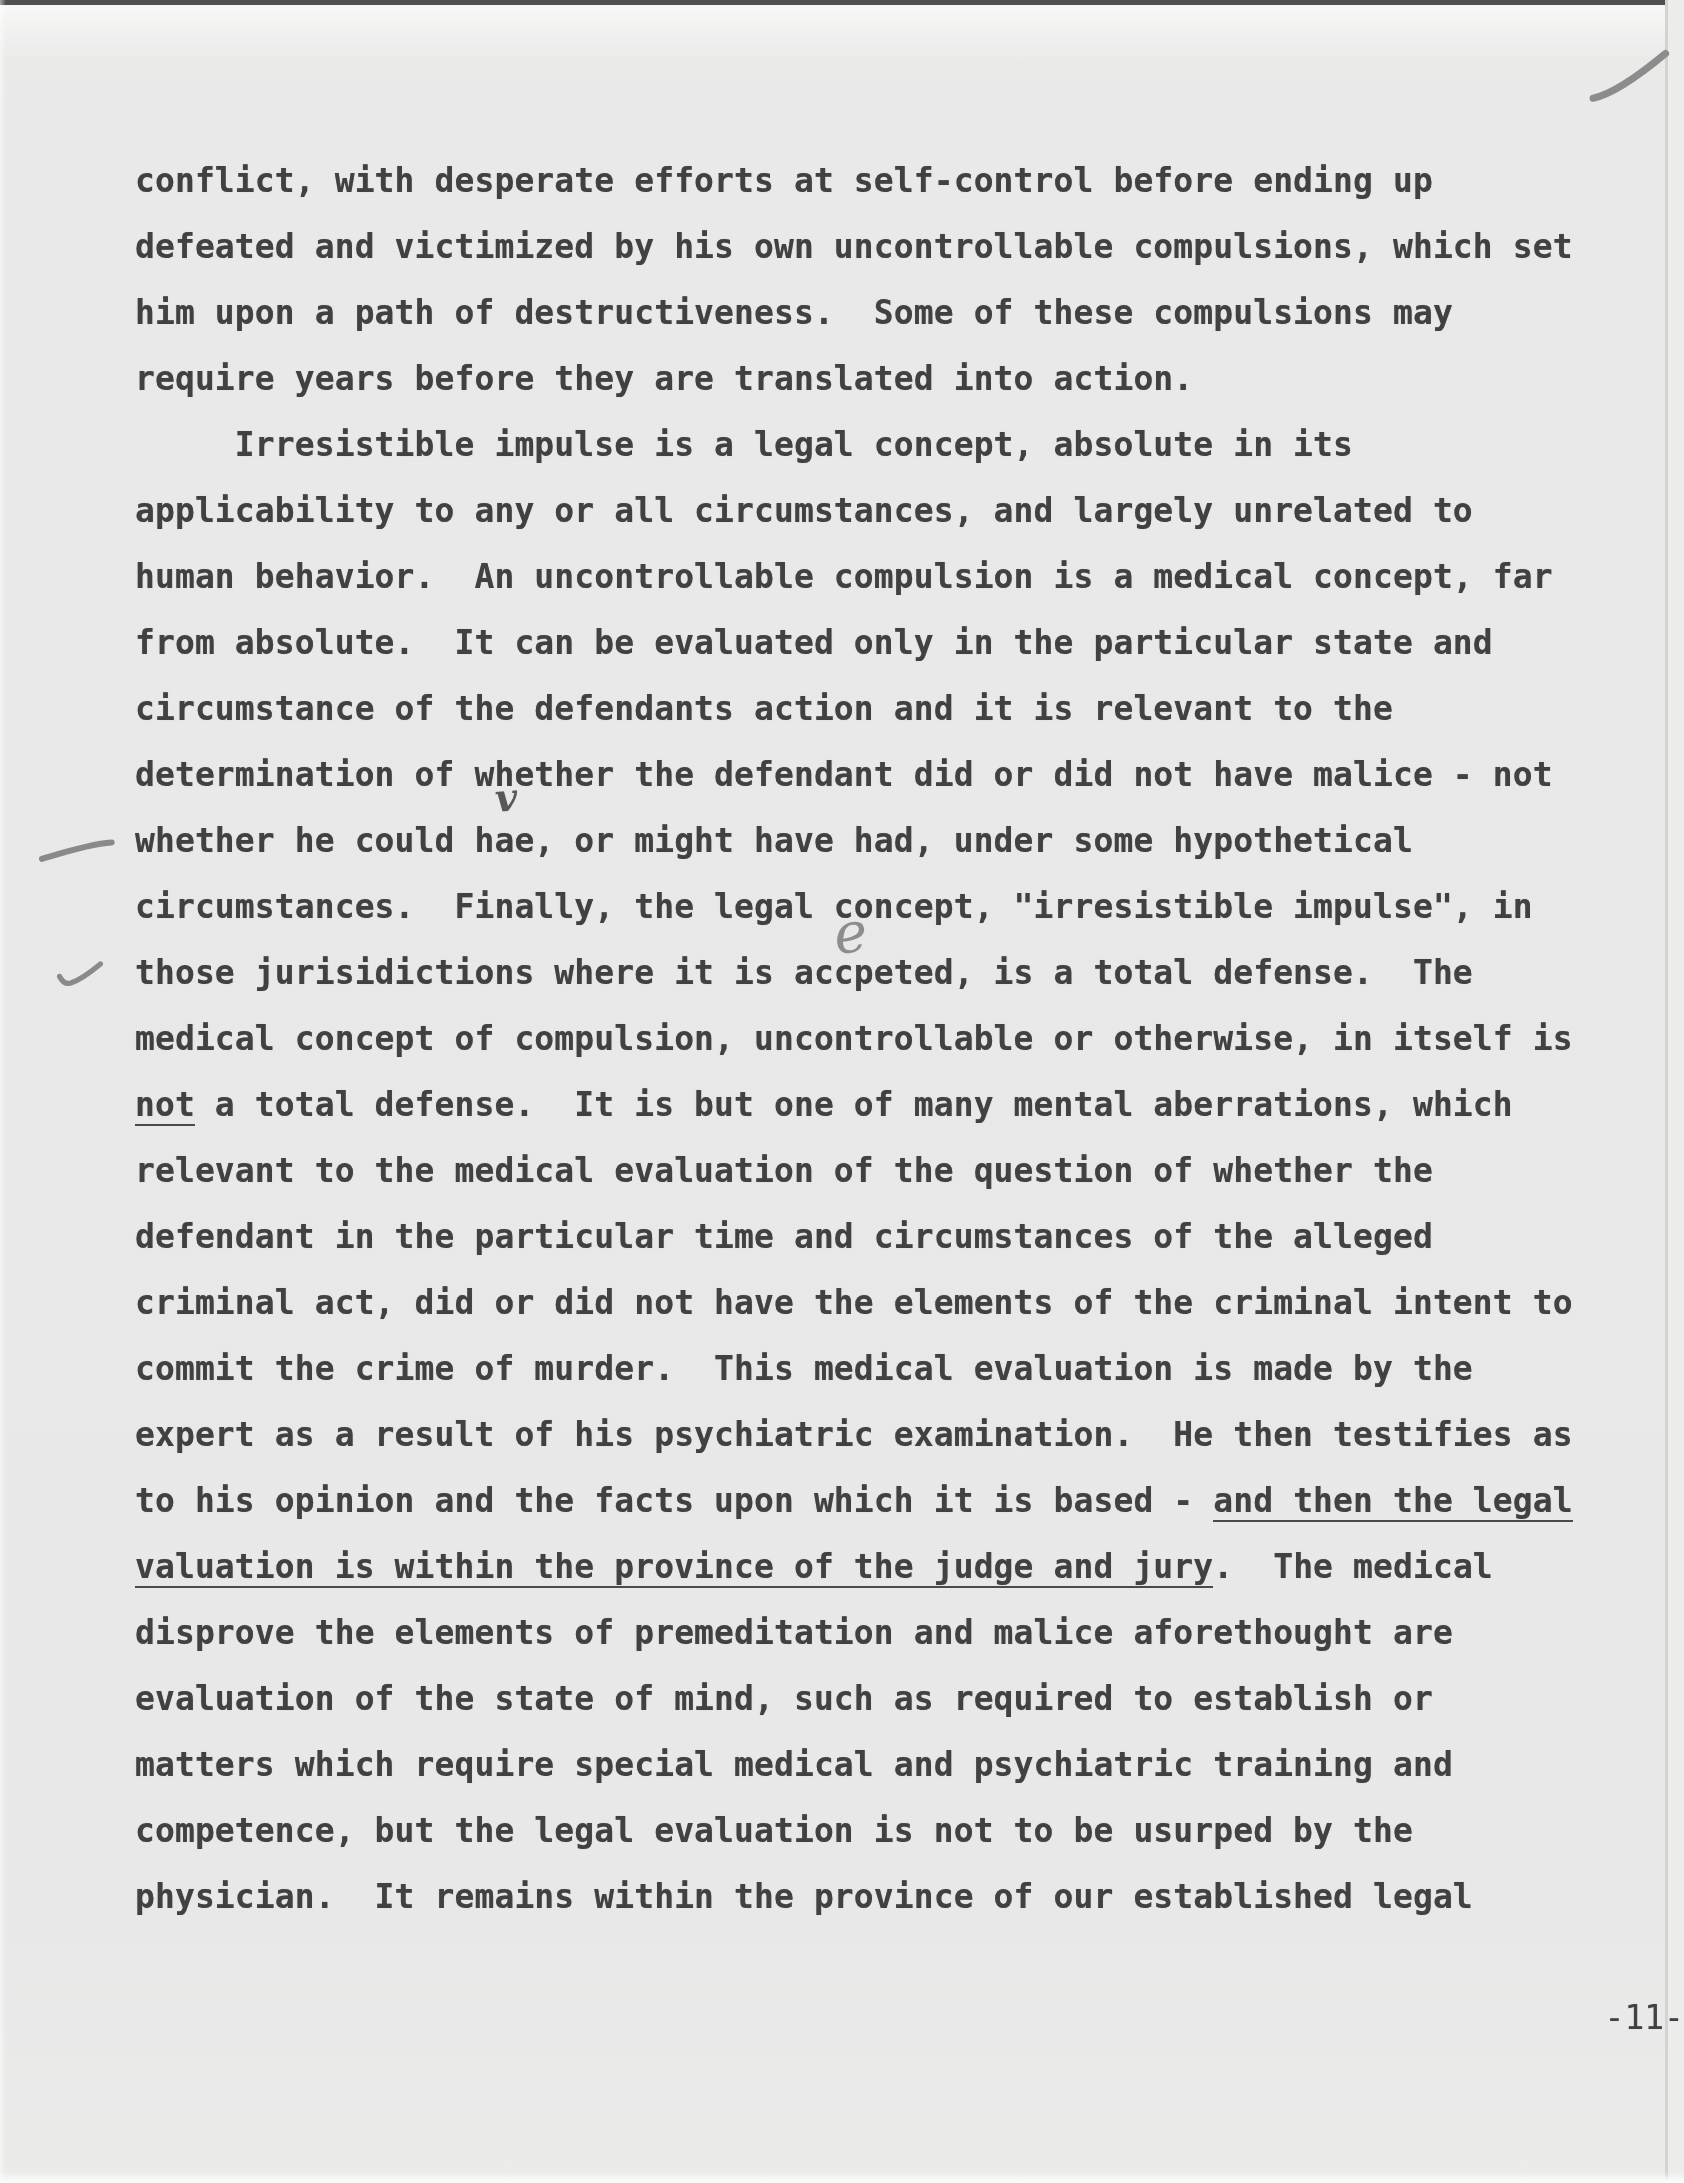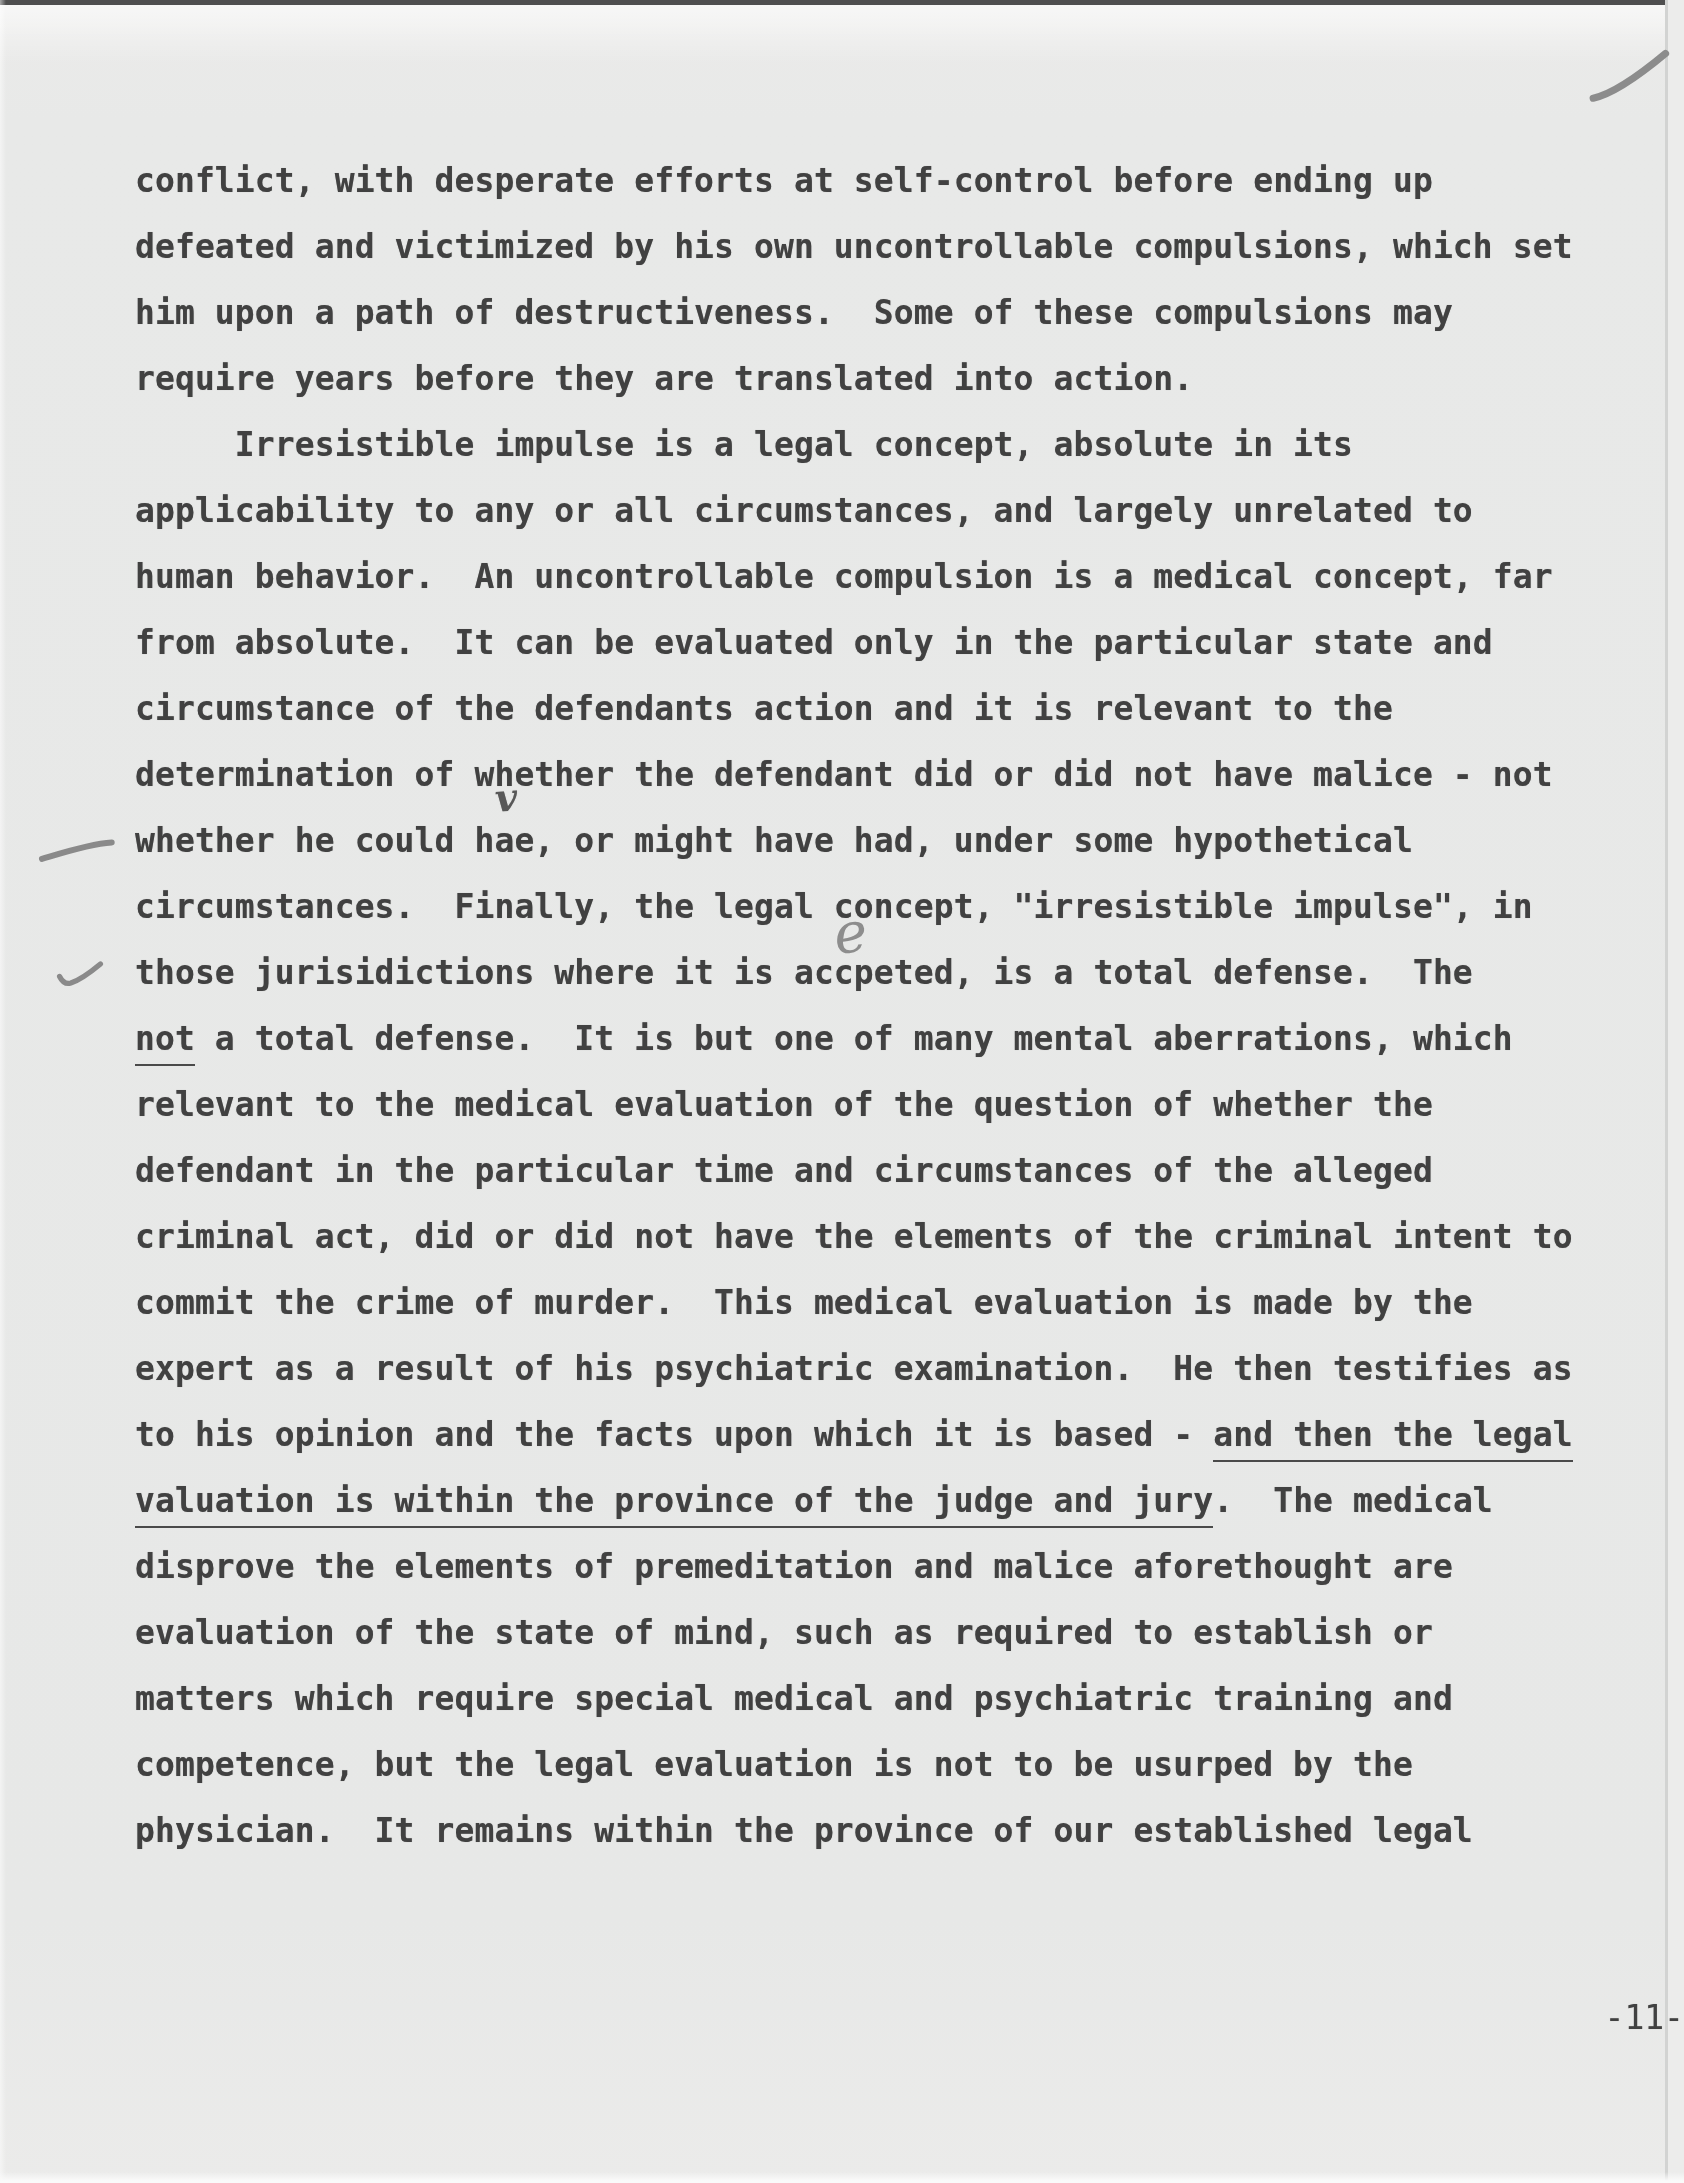--- a/index.html
+++ b/index.html
@@ -44,21 +44,21 @@
     width: 1466px;
     font-size: 33px;
     line-height: 66px;
     color: #414141;
     text-shadow: 0 0 0.7px rgba(55,55,55,0.45);
     letter-spacing: 0.1px;
   }
   .tline { white-space: pre; font-weight: bold; }
   .u {
     border-bottom: 2.6px solid #4a4a4a;
-    padding-bottom: 6px;
+    padding-bottom: 0;
   }
   .page-number {
     position: absolute;
     top: 1998px;
     left: 0; right: 0;
     text-align: right;
     font-size: 33px;
     line-height: 40px;
     color: #414141;
     text-shadow: 0 0 0.7px rgba(55,55,55,0.45);
@@ -107,20 +107,21 @@
       <div class="tline"><span>require years before they are translated into action.</span></div>
       <div class="tline"><span>     Irresistible impulse is a legal concept, absolute in its</span></div>
       <div class="tline"><span>applicability to any or all circumstances, and largely unrelated to</span></div>
       <div class="tline"><span>human behavior.  An uncontrollable compulsion is a medical concept, far</span></div>
       <div class="tline"><span>from absolute.  It can be evaluated only in the particular state and</span></div>
       <div class="tline"><span>circumstance of the defendants action and it is relevant to the</span></div>
       <div class="tline"><span>determination of whether the defendant did or did not have malice - not</span></div>
       <div class="tline"><span>whether he could hae, or might have had, under some hypothetical</span></div>
       <div class="tline"><span>circumstances.  Finally, the legal concept, "irresistible impulse", in</span></div>
       <div class="tline"><span>those jurisidictions where it is accpeted, is a total defense.  The</span></div>
+      <div class="tline"><span>medical concept of compulsion, uncontrollable or otherwise, in itself is</span></div>
       <div class="tline"><span class="u">not</span><span> a total defense.  It is but one of many mental aberrations, which</span></div>
       <div class="tline"><span>relevant to the medical evaluation of the question of whether the</span></div>
       <div class="tline"><span>defendant in the particular time and circumstances of the alleged</span></div>
       <div class="tline"><span>criminal act, did or did not have the elements of the criminal intent to</span></div>
       <div class="tline"><span>commit the crime of murder.  This medical evaluation is made by the</span></div>
       <div class="tline"><span>expert as a result of his psychiatric examination.  He then testifies as</span></div>
       <div class="tline"><span>to his opinion and the facts upon which it is based - </span><span class="u">and then the legal</span></div>
       <div class="tline"><span class="u">valuation is within the province of the judge and jury</span><span>.  The medical</span></div>
       <div class="tline"><span>disprove the elements of premeditation and malice aforethought are</span></div>
       <div class="tline"><span>evaluation of the state of mind, such as required to establish or</span></div>

